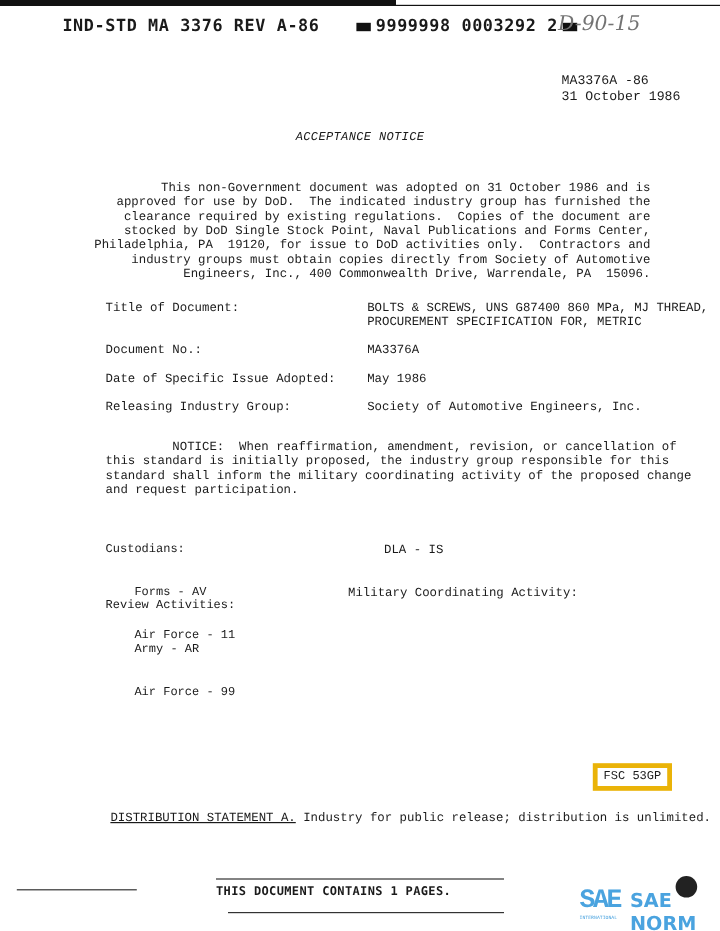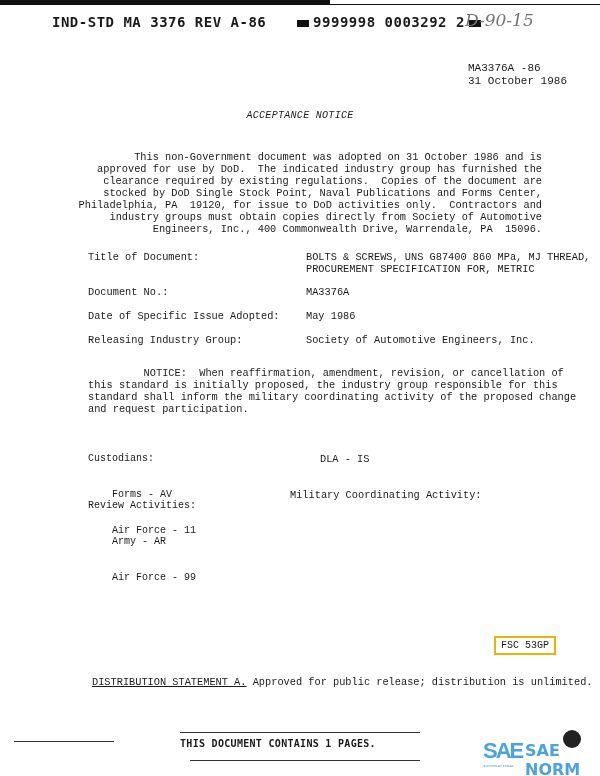--- a/index.html
+++ b/index.html
@@ -12,27 +12,27 @@
   .hdr .blk{display:inline-block;width:12px;height:7px;background:#111;vertical-align:middle;margin:0 4px;}
   .hw{left:465px;top:10px;font-family:"DejaVu Serif",serif;font-style:italic;font-size:17px;color:#737373;}
   .docid{left:468px;top:62px;font-size:11px;line-height:13px;}
   .title{left:0;width:600px;top:110px;text-align:center;font-size:10px;letter-spacing:0.3px;font-style:italic;}
   .para{left:72px;top:151px;width:470px;font-size:10.3px;line-height:12px;white-space:pre;text-align:right;}
   .row{left:88px;font-size:10.3px;line-height:12px;}
   .val{left:290px;font-size:10.3px;line-height:12px;white-space:pre;margin-left:16px;}
   .notice{left:88px;top:367px;font-size:10.3px;line-height:12px;white-space:pre;}
   .blockl{left:88px;font-size:10px;line-height:12px;white-space:pre;}
   .blockr{left:290px;font-size:10.3px;line-height:12px;white-space:pre;}
-  .fsc{left:494px;top:636px;border:2px solid #eab308;padding:2px 5px;font-size:10px;}
+  .fsc{left:494px;top:636px;border:4px solid #eab308;padding:2px 5px;font-size:10px;}
   .dist{left:92px;top:676px;font-size:10.3px;white-space:pre;}
   .dist u{text-decoration:underline;}
   .contains{left:180px;top:738px;font-family:"DejaVu Sans Mono",monospace;font-size:10px;font-weight:bold;letter-spacing:0.3px;text-align:center;}
   .line{height:1px;background:#333;}
   .logo{left:483px;top:738px;width:112px;height:30px;}
-  .logo .sae{position:absolute;left:0;top:0;font-family:Liberation Sans, sans-serif;font-weight:bold;font-size:22px;color:#4aa3df;letter-spacing:-2px;}
+  .logo .sae{position:absolute;left:0;top:0;font-family:Liberation Mono, monospace;font-weight:bold;font-size:22px;color:#4aa3df;letter-spacing:-2px;}
   .logo .norm{position:absolute;left:42px;top:3px;font-family:"DejaVu Sans",sans-serif;font-weight:bold;font-size:16px;color:#4aa3df;}
   .logo .globe{position:absolute;left:80px;top:-8px;width:18px;height:18px;border-radius:50%;background:#222;}
   .logo .sub{position:absolute;left:0;top:26px;font-size:4px;color:#4aa3df;}
 </style>
 </head>
 <body>
 
 <div class="abs topbar"></div>
 <div class="abs topbar2"></div>
 
@@ -79,21 +79,21 @@
   <div>Military Coordinating Activity:</div>
 </div>
 <div class="abs blockl" style="top:476px">
   <div>Review Activities:</div>
   <div style="padding-left:24px">Army - AR</div>
   <div style="padding-left:24px">Air Force - 99</div>
 </div>
 
 <div class="abs fsc">FSC 53GP</div>
 
-<div class="abs dist"><u>DISTRIBUTION STATEMENT A.</u><span> Approved for public release; distribution is unlimited.</span></div>
+<div class="abs dist"><u>DISTRIBUTION STATEMENT A.</u><span> Industry for public release; distribution is unlimited.</span></div>
 
 <div class="abs line" style="left:14px;top:741px;width:100px;"></div>
 <div class="abs line" style="left:180px;top:732px;width:240px;"></div>
 <div class="abs contains">THIS DOCUMENT CONTAINS    1    PAGES.</div>
 <div class="abs line" style="left:190px;top:760px;width:230px;"></div>
 
 <div class="abs logo">
   <span class="sae">SAE</span>
   <span class="norm">SAE NORM</span>
   <span class="globe"></span>

